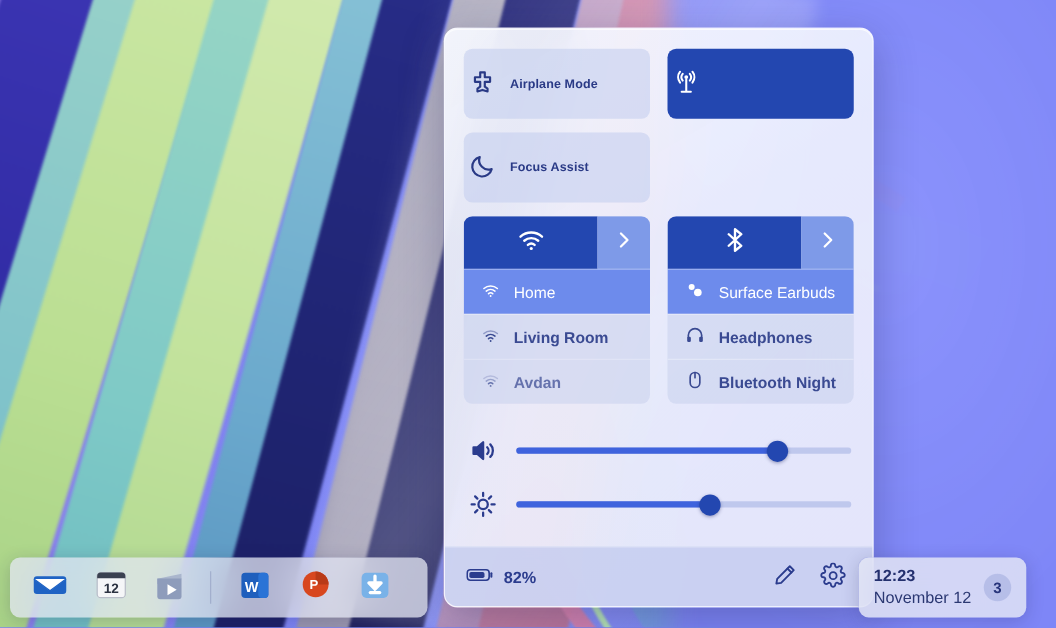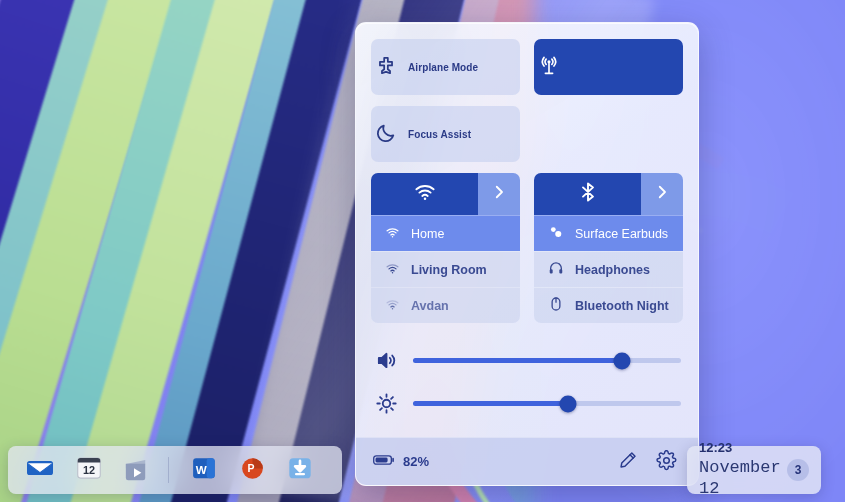--- a/index.html
+++ b/index.html
@@ -314,21 +314,21 @@
     background: rgba(231,234,245,.80);
     backdrop-filter: blur(16px);
     box-shadow: 0 3px 14px rgba(30,30,80,.22);
     display: flex;
     align-items: center;
     padding: 0 12px;
     cursor: pointer;
   }
   .clock-text { flex: 1; line-height: 1.28; }
   .clock-time { font-size: 13px; font-weight: 700; color: #24306e; }
-  .clock-date { font-size: 17px; color: #2b3872; font-family: Liberation Mono, monospace; }
+  .clock-date { font-size: 13px; color: #2b3872; }
   .badge {
     width: 22px; height: 22px;
     border-radius: 50%;
     background: rgba(160,172,220,.55);
     color: #27347a;
     font-size: 12px;
     font-weight: 700;
     display: flex; align-items: center; justify-content: center;
   }
 </style>

